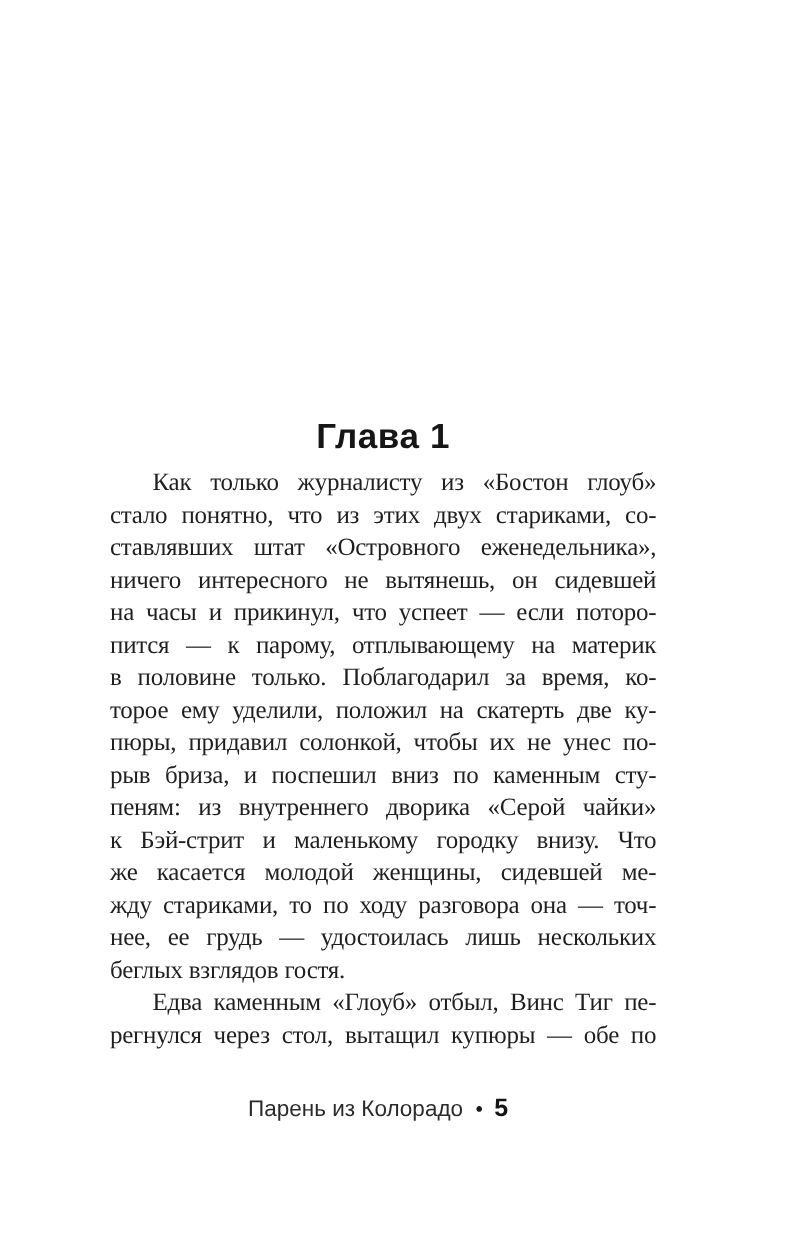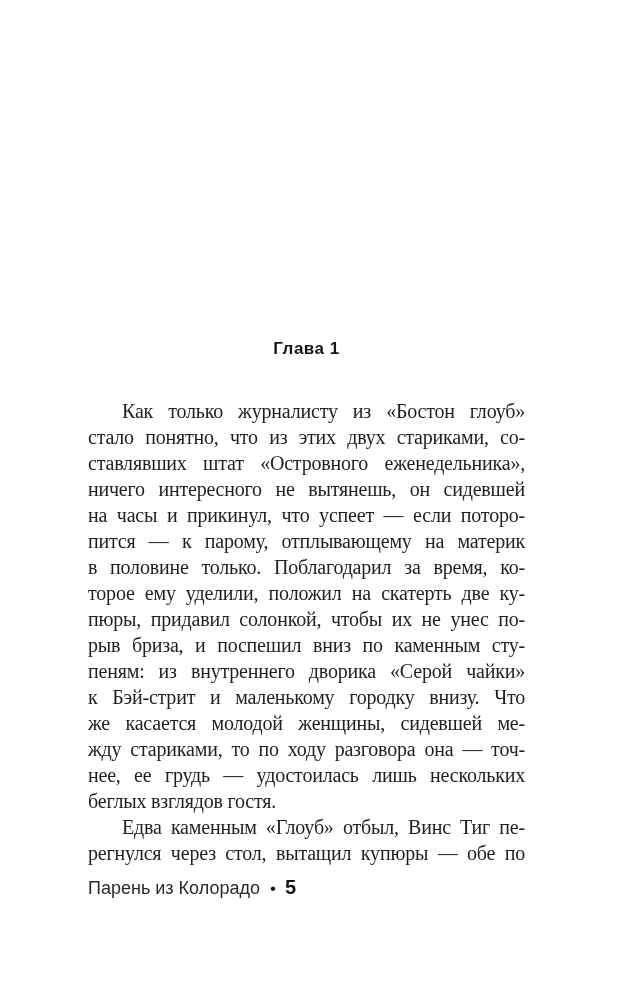--- a/index.html
+++ b/index.html
@@ -17,29 +17,29 @@
   }
   .chapter-title {
     position: absolute;
     left: 88px;
     top: 334px;
     width: 437px;
     margin: 0;
     text-align: center;
     font-family: "Liberation Sans", sans-serif;
     font-weight: bold;
-    font-size: 17px;
+    font-size: 28px;
     line-height: 30px;
     letter-spacing: 0.5px;
     color: var(--title-color, #161616);
   }
   .body-text {
     position: absolute;
     left: 88px;
-    top: 398px;
+    top: 373px;
     width: 437px;
     color: var(--text-color, #1f1f1f);
     font-size: 20px;
     font-family: Liberation Serif, serif;
   }
   .line {
     height: 26px;
     line-height: 26px;
     text-align: justify;
     text-align-last: justify;
@@ -52,21 +52,21 @@
   .line.no-just {
     text-align-last: left;
   }
   .footer {
     position: absolute;
     left: 88px;
     top: 876px;
     width: 437px;
     padding-right: 8px;
     box-sizing: border-box;
-    text-align: left;
+    text-align: center;
     font-family: "Liberation Sans", sans-serif;
     font-size: 18px;
     line-height: 22px;
     color: var(--footer-color, #2b2b2b);
   }
   .footer .bullet {
     display: inline-block;
     margin: 0 9px 0 10px;
     font-size: 17px;
     color: #1a1a1a;

